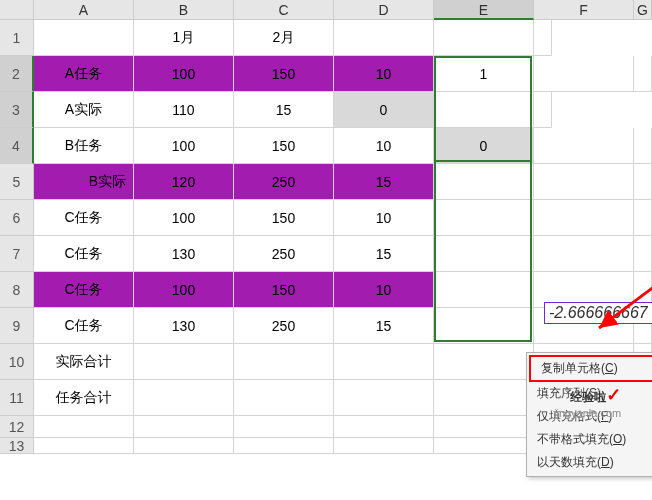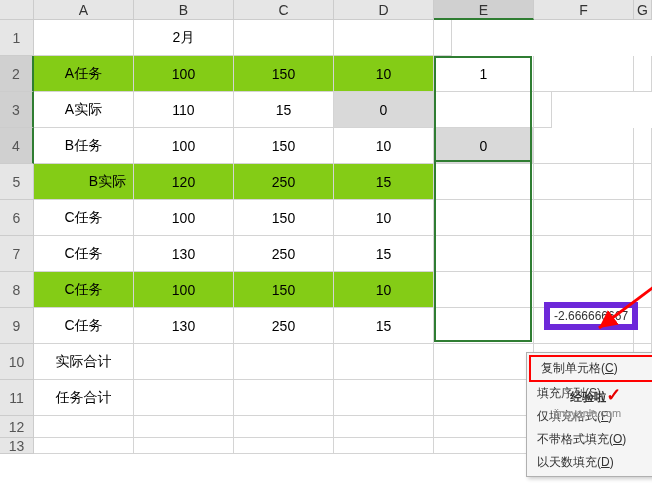--- a/index.html
+++ b/index.html
@@ -30,31 +30,31 @@
   width: 34px; text-align: center; color: #555;
 }
 .rowhead.sel { background: #d0d0d0; border-right: 2px solid #2f7d32; }
 .grid { position: absolute; left: 34px; top: 20px; }
 .row { display: flex; }
 .cell {
   border-right: 1px solid #d4d4d4; border-bottom: 1px solid #d4d4d4;
   text-align: center; display: flex; align-items: center; justify-content: center;
   background: #fff;
 }
-.cell.hl { background: #84cc16; }
+.cell.hl { background: #a21caf; }
 .cell.gray { background: #d9d9d9; }
 .sel-outline {
   position: absolute; border: 2px solid #2f7d32; pointer-events: none;
 }
 .fill-outline {
   position: absolute; border: 2px solid #2f7d32; pointer-events: none;
 }
 .tooltip {
-  position: absolute; background: #fff; border: 6px solid #6d28d9;
-  font-size: 12px; padding: 1px 4px; color: #333;
+  position: absolute; background: #fff; border: 1px solid #6d28d9;
+  font-size: 16px; padding: 1px 4px; color: #333; font-style: italic;
 }
 .context-menu {
   position: absolute; background: #f5f5f5; border: 1px solid #b0b0b0;
   font-size: 12px; width: 140px; padding: 2px 0;
   box-shadow: 2px 2px 4px rgba(0,0,0,0.2);
 }
 .context-menu .item {
   padding: 3px 10px; color: #333; cursor: default;
 }
 .context-menu .item u { text-decoration: underline; }
@@ -97,20 +97,21 @@
       <div class="rowhead" style="height: 36px; line-height: 36px;">8</div>
       <div class="rowhead" style="height: 36px; line-height: 36px;">9</div>
       <div class="rowhead" style="height: 36px; line-height: 36px;">10</div>
       <div class="rowhead" style="height: 36px; line-height: 36px;">11</div>
       <div class="rowhead" style="height: 22px; line-height: 22px;">12</div>
       <div class="rowhead" style="height: 16px; line-height: 16px;">13</div>
     </div>
   <div class="grid" id="grid">
       <div class="row">
         <div class="cell" style="width: 100px; height: 36px;"></div>
+        <div class="cell" style="width: 100px; height: 36px;">1月</div>
         <div class="cell" style="width: 100px; height: 36px;">2月</div>
         <div class="cell" style="width: 100px; height: 36px;"></div>
         <div class="cell" style="width: 100px; height: 36px;"></div>
         <div class="cell" style="width: 18px; height: 36px;"></div>
       </div>
       <div class="row">
         <div class="cell hl" style="width: 100px; height: 36px;">A任务</div>
         <div class="cell hl" style="width: 100px; height: 36px;">100</div>
         <div class="cell hl" style="width: 100px; height: 36px;">150</div>
         <div class="cell hl" style="width: 100px; height: 36px;">10</div>

